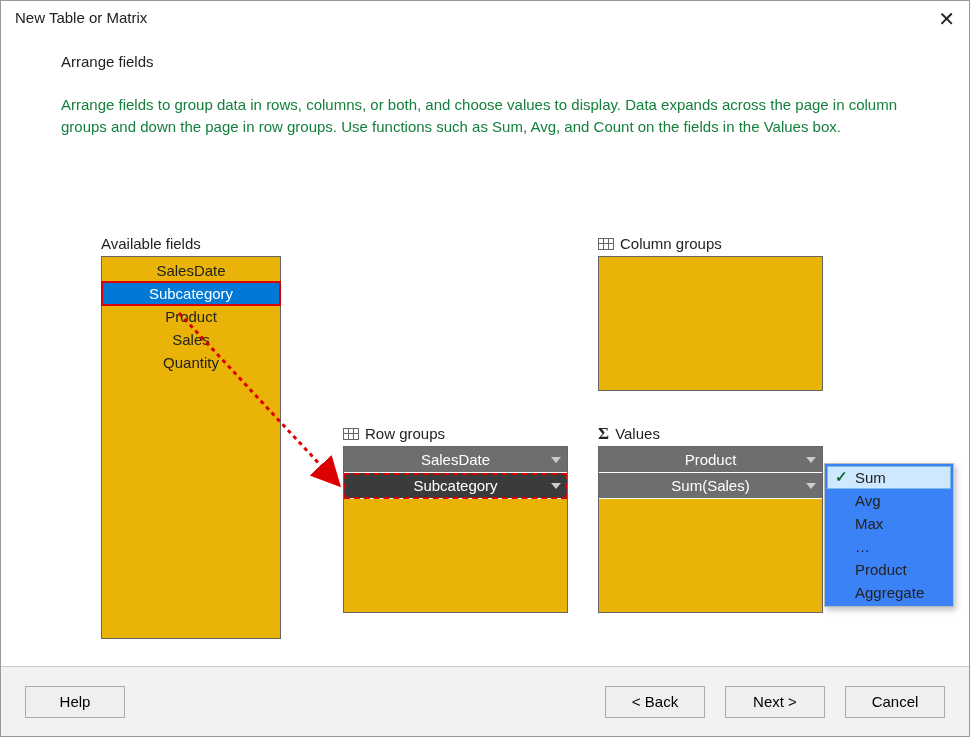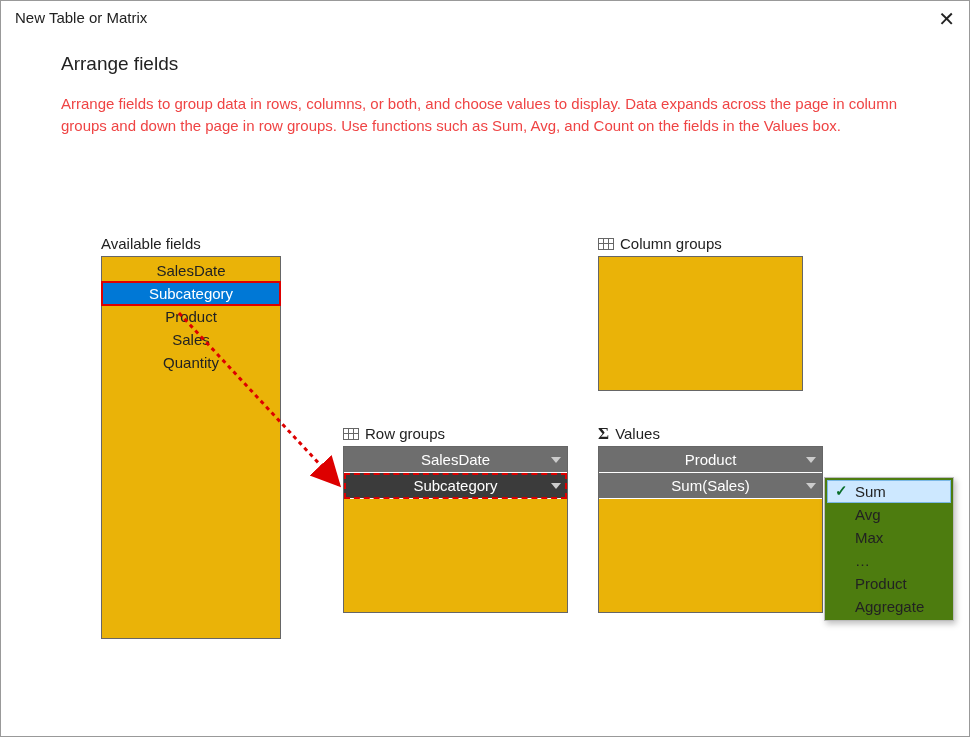--- a/index.html
+++ b/index.html
@@ -31,27 +31,27 @@
     font-weight: 300;
     cursor: pointer;
     font-family: Arial, sans-serif;
   }
   .content {
     position: absolute;
     left: 0; right: 0; top: 38px; bottom: 70px;
     padding: 14px 60px 0 60px;
   }
   .heading {
-    font-size: 19px;
-    margin-bottom: 18px;
+    font-size: 15px;
+    margin-bottom: 24px;
   }
   .desc {
     font-size: 15px;
     line-height: 1.45;
-    color: #ef4444;
+    color: #15803d;
     margin-bottom: 24px;
     max-width: 840px;
   }
   .section-label {
     font-size: 15px;
     margin-bottom: 4px;
     display: flex;
     align-items: center;
     gap: 6px;
   }
@@ -68,21 +68,21 @@
     font-size: 15px;
     cursor: default;
   }
   .avail .item.selected {
     background: #0078d6;
     color: #fff;
     outline: 2px solid #d00;
     outline-offset: -1px;
   }
   
-  .colg { position: absolute; left: 597px; top: 196px; width: 205px; }
+  .colg { position: absolute; left: 597px; top: 196px; width: 225px; }
   .colg .listbox { height: 135px; }
   
   .rowg { position: absolute; left: 342px; top: 386px; width: 225px; }
   .rowg .listbox { height: 167px; padding: 0; }
   
   .vals { position: absolute; left: 597px; top: 386px; width: 225px; }
   .vals .listbox { height: 167px; padding: 0; }
 
   .chip {
     position: relative;
@@ -112,23 +112,23 @@
     border-left: 1px solid #777;
   }
   .chip.active-drop .drop {
     right: 7px;
     border-top-color: #fff;
   }
 
   
   .menu {
     position: absolute;
-    left: 823px; top: 476px;
+    left: 823px; top: 462px;
     width: 130px;
-    background: #4d7c0f;
+    background: #3b82f6;
     border: 1px solid #bbb;
     box-shadow: 2px 3px 6px rgba(0,0,0,0.25);
     padding: 2px;
     font-size: 15px;
     z-index: 10;
   }
   .menu .mitem {
     display: flex;
     align-items: center;
     padding: 3px 8px 3px 28px;
@@ -270,14 +270,21 @@
 
   <div class="menu" id="agg-menu">
       <div class="mitem checked hover">Sum</div>
       <div class="mitem">Avg</div>
       <div class="mitem">Max</div>
       <div class="mitem">…</div>
       <div class="mitem">Product</div>
       <div class="mitem">Aggregate</div>
     </div>
 
+  <div class="bbar">
+    <button class="btn">Help</button>
+    <div class="spacer"></div>
+    <button class="btn">&lt; Back</button>
+    <button class="btn">Next &gt;</button>
+    <button class="btn">Cancel</button>
+  </div>
 
 </div>
 
 </body></html>

